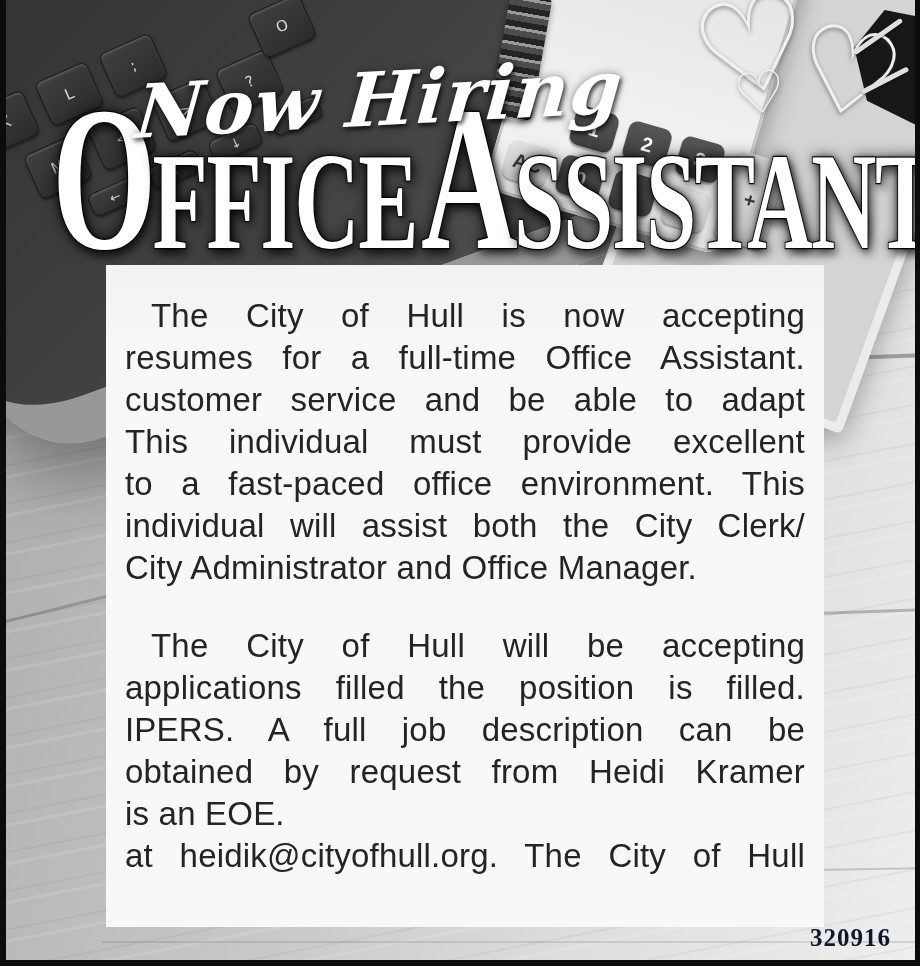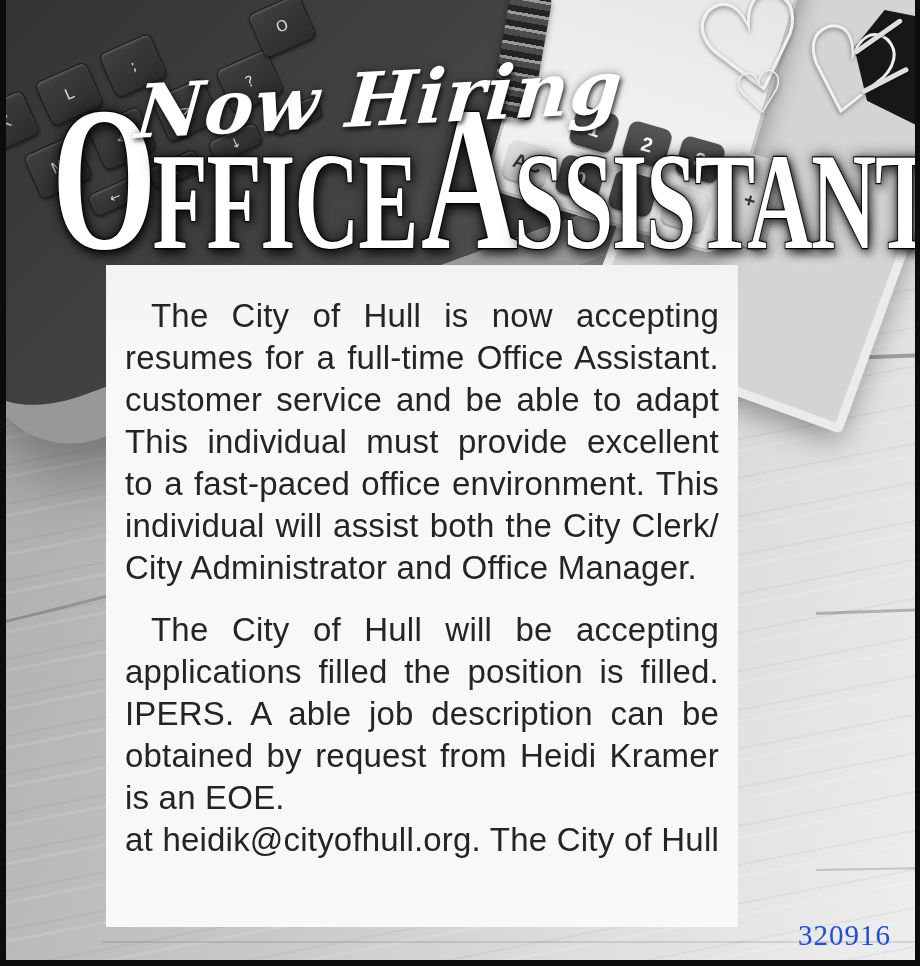--- a/index.html
+++ b/index.html
@@ -108,36 +108,36 @@
     font-family:"Liberation Serif", serif; font-weight:bold; color:#ffffff;
     -webkit-text-stroke:2.5px #131313; paint-order:stroke fill;
     text-shadow:0 0 18px rgba(0,0,0,.85), 0 0 7px rgba(0,0,0,.7), 5px 6px 10px rgba(0,0,0,.55);
   }
   .headline-main .cap  { font-size:205px; letter-spacing:-6px; }
   .headline-main .rest { font-size:138px; letter-spacing:-2px; }
   .headline-main .w2   { margin-left:6px; }
 
   
   .content-box {
-    position:absolute; z-index:30; left:100px; top:265px; width:632px; height:662px;
+    position:absolute; z-index:30; left:100px; top:265px; width:718px; height:662px;
     background:linear-gradient(180deg,#f2f2f1,#f8f8f7 14%,#f8f8f7);
     padding:30px 19px 0 19px;
   }
   .para { margin-top:0; }
-  .para + .para { margin-top:20px; }
+  .para + .para { margin-top:36px; }
   .ln {
     font-size:33px; line-height:42px; color:#242424;
     text-align:justify; text-align-last:justify; letter-spacing:.2px;
   }
   .ln.first { text-indent:26px; }
   .ln.last  { text-align-last:left; }
 
   .ad-number {
     position:absolute; z-index:31; right:24px; bottom:8px;
-    font-family:"Liberation Serif", serif; font-size:29px; color:#1d4ed8; letter-spacing:1px;
+    font-family:"Liberation Serif", serif; font-size:25px; color:#0f172a; letter-spacing:1px;font-weight:bold;
   }
 </style>
 </head>
 <body>
 
 <div class="ad">
 
   <div class="wood"></div>
   <div class="wood-grain"></div>
   <div class="seam s1"></div>
@@ -207,21 +207,21 @@
       <div class="ln">resumes for a full-time Office Assistant.</div>
       <div class="ln">customer service and be able to adapt</div>
       <div class="ln">This individual must provide excellent</div>
       <div class="ln">to a fast-paced office environment. This</div>
       <div class="ln">individual will assist both the City Clerk/</div>
       <div class="ln last">City Administrator and Office Manager.</div>
     </div>
     <div class="para">
       <div class="ln first">The City of Hull will be accepting</div>
       <div class="ln">applications filled the position is filled.</div>
-      <div class="ln">IPERS. A able job description can be</div>
+      <div class="ln">IPERS. A full job description can be</div>
       <div class="ln">obtained by request from Heidi Kramer</div>
       <div class="ln last">is an EOE.</div>
       <div class="ln">at heidik@cityofhull.org. The City of Hull</div>
     </div>
   </div>
 
   <div class="ad-number">320916</div>
 
 </div>
 

